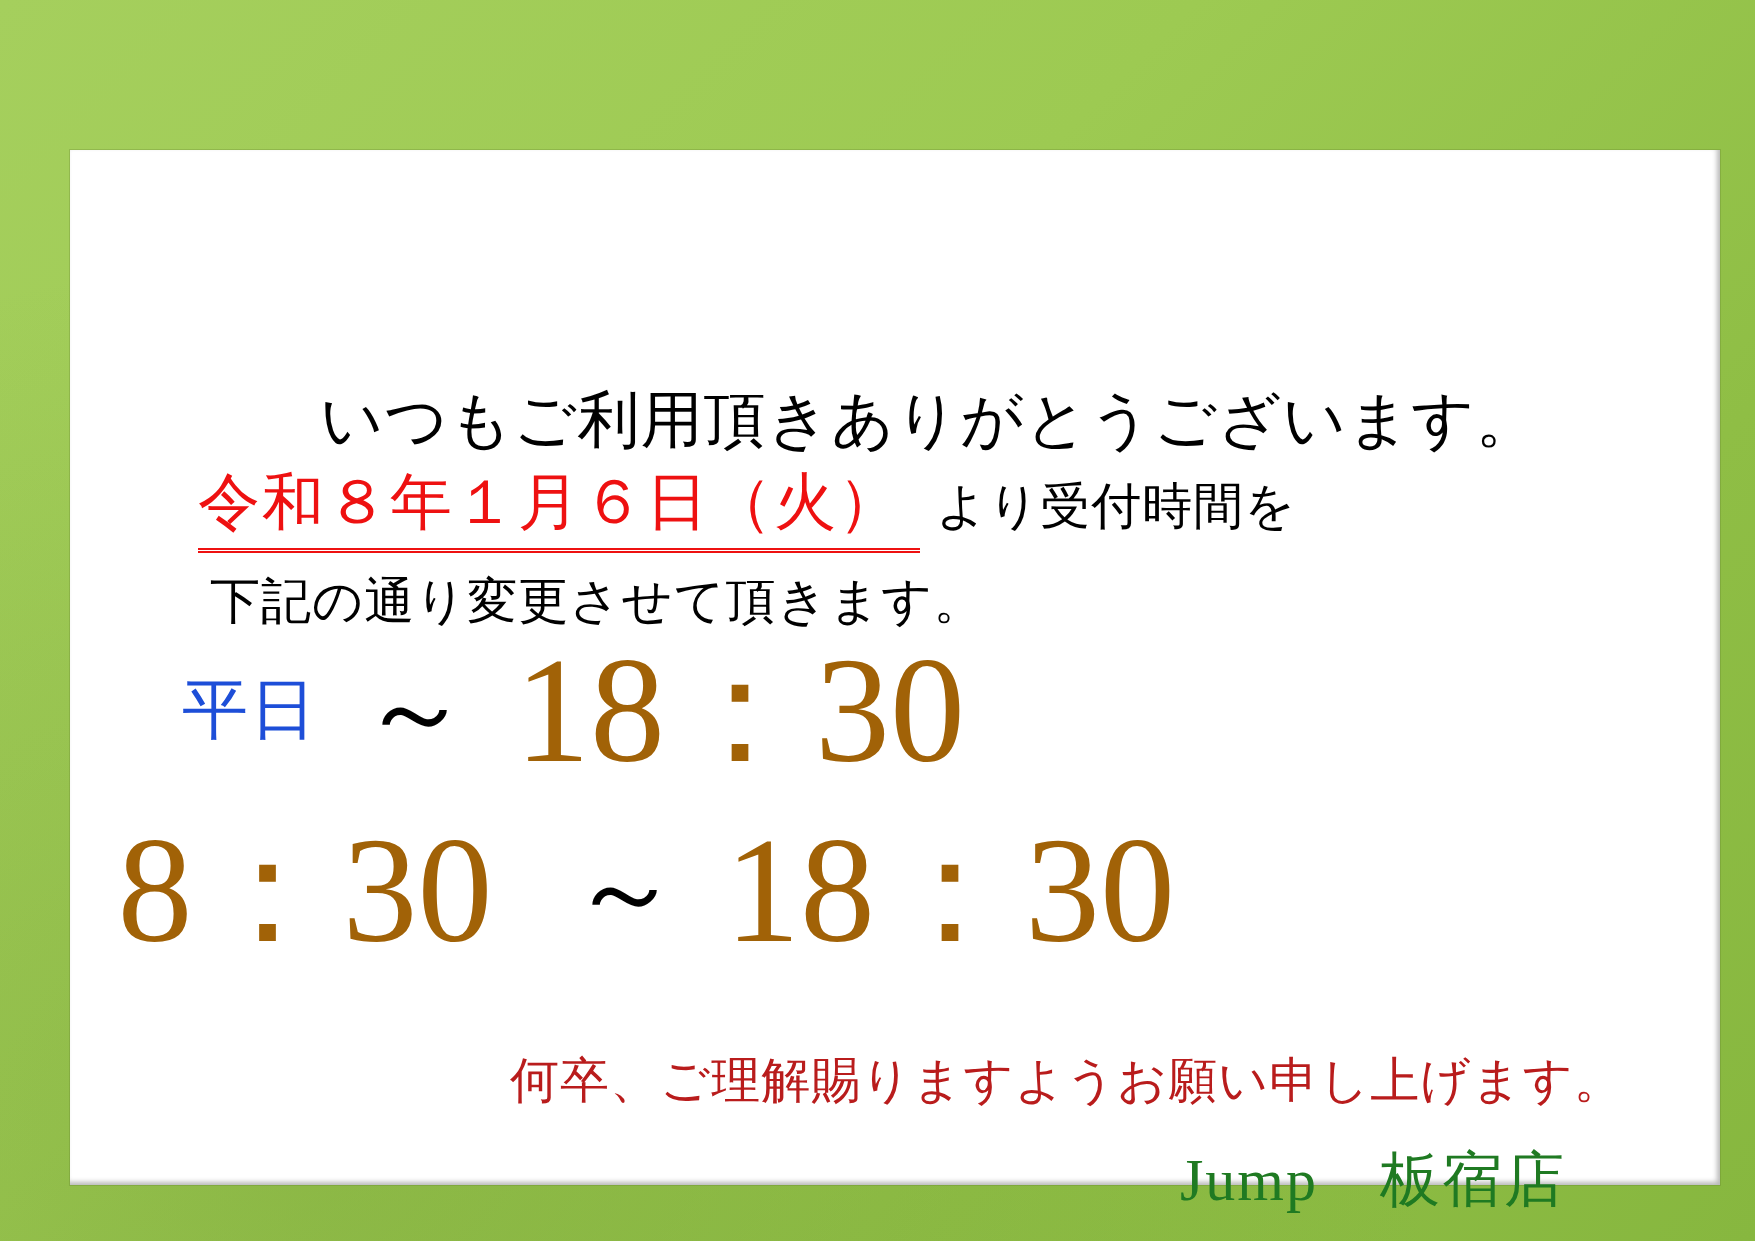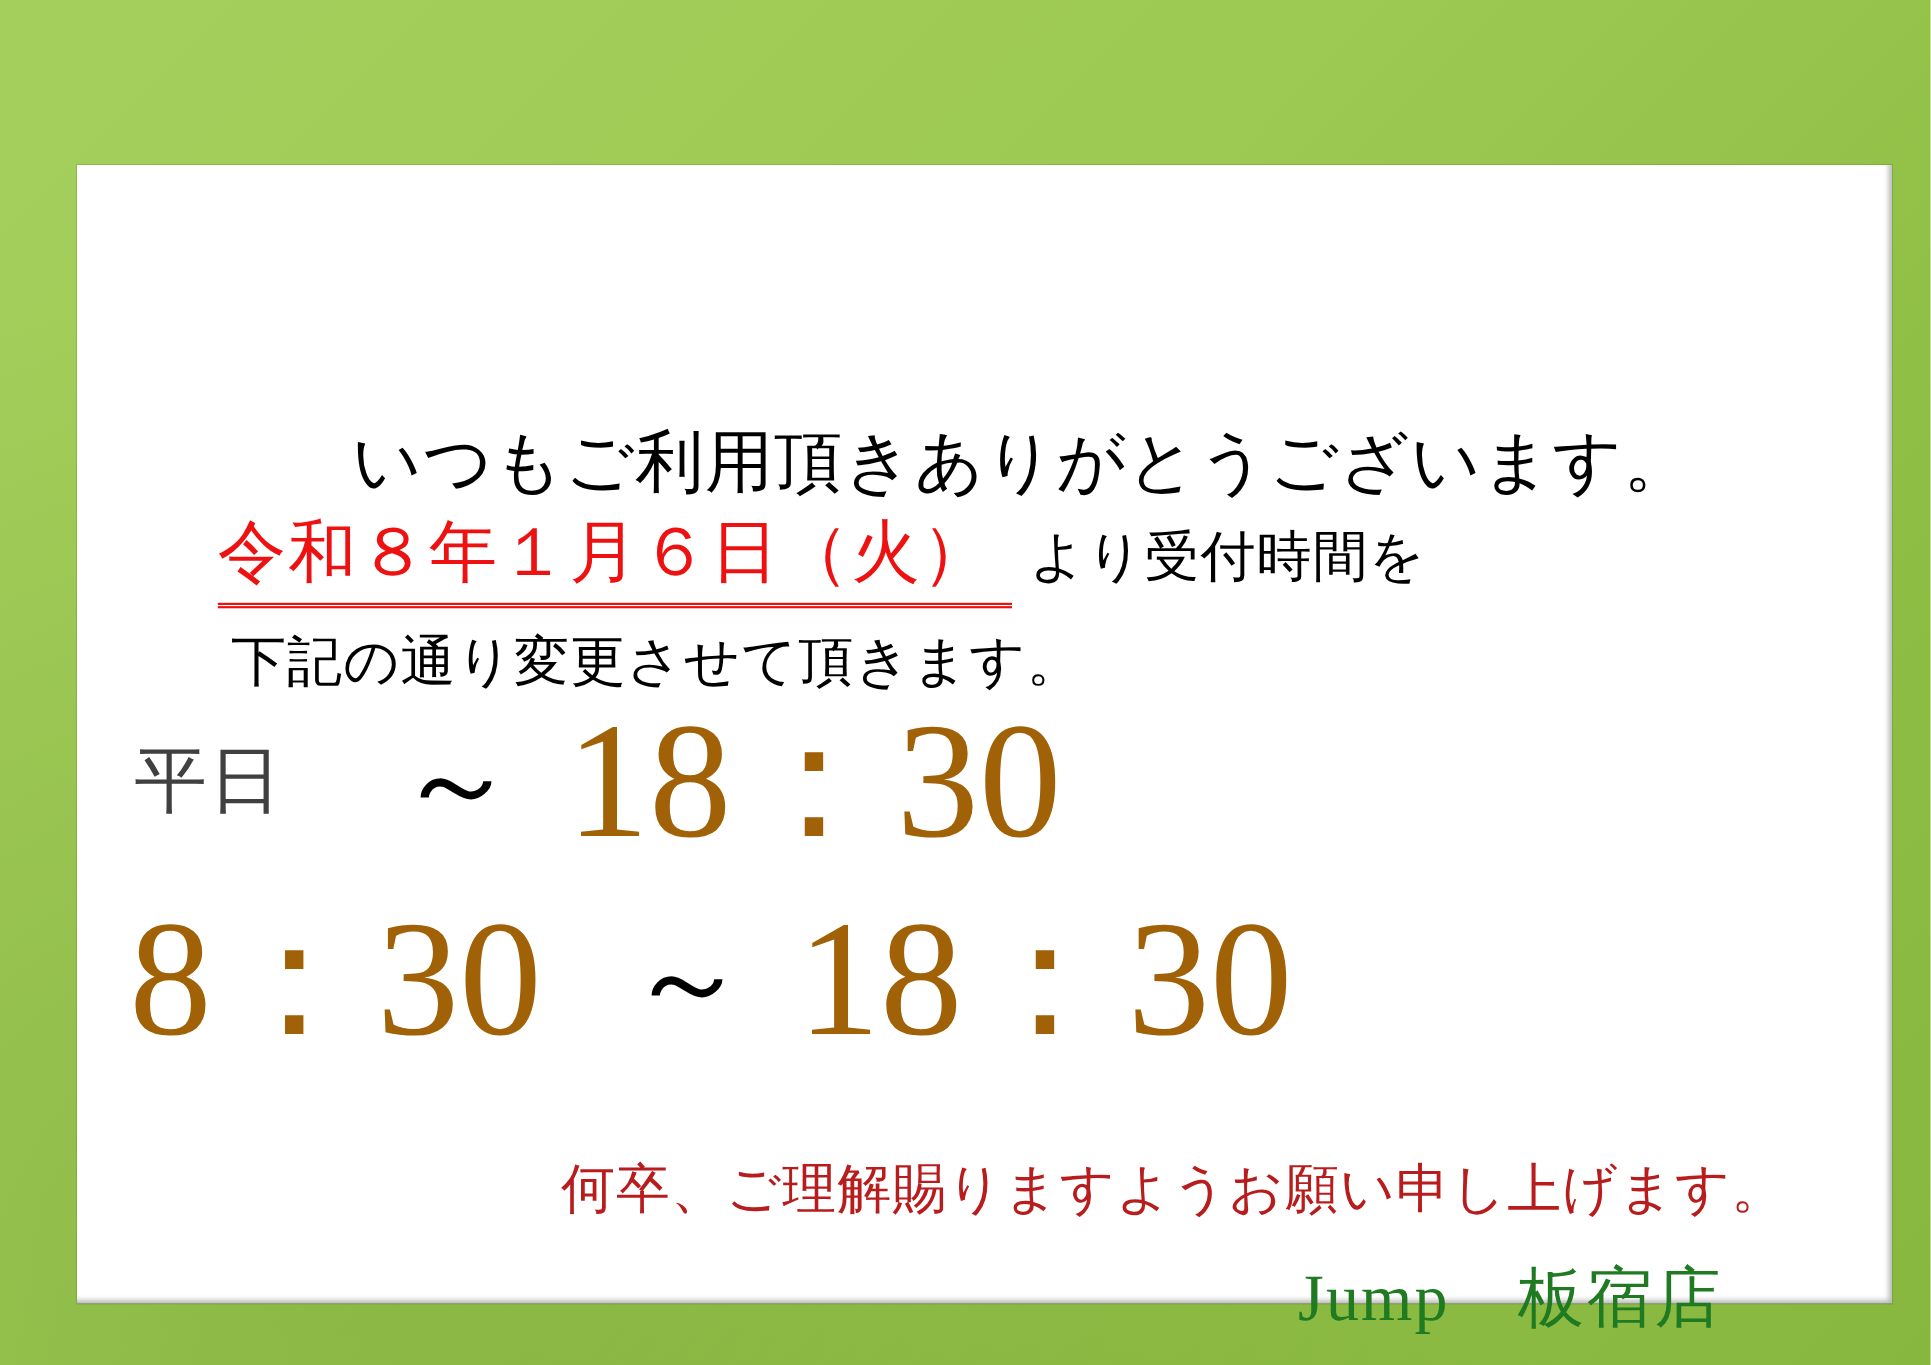--- a/index.html
+++ b/index.html
@@ -135,26 +135,26 @@
     width: 1650px;
   }
   .hours-row {
     position: relative;
     height: 180px;
     display: flex;
     align-items: center;
   }
   .day-label {
     font-family: "DejaVu Sans", "Liberation Sans", sans-serif;
-    color: #404040;
+    color: #1d4ed8;
     font-size: 66px;
     letter-spacing: 2px;
     width: 260px;
     text-align: left;
-    padding-left: 52px;
+    padding-left: 112px;
     box-sizing: border-box;
     white-space: nowrap;
   }
   .time-val {
     font-family: "Liberation Serif", "DejaVu Serif", serif;
     font-size: 150px;
     line-height: 1;
     letter-spacing: 0px;
     white-space: nowrap;
   }

